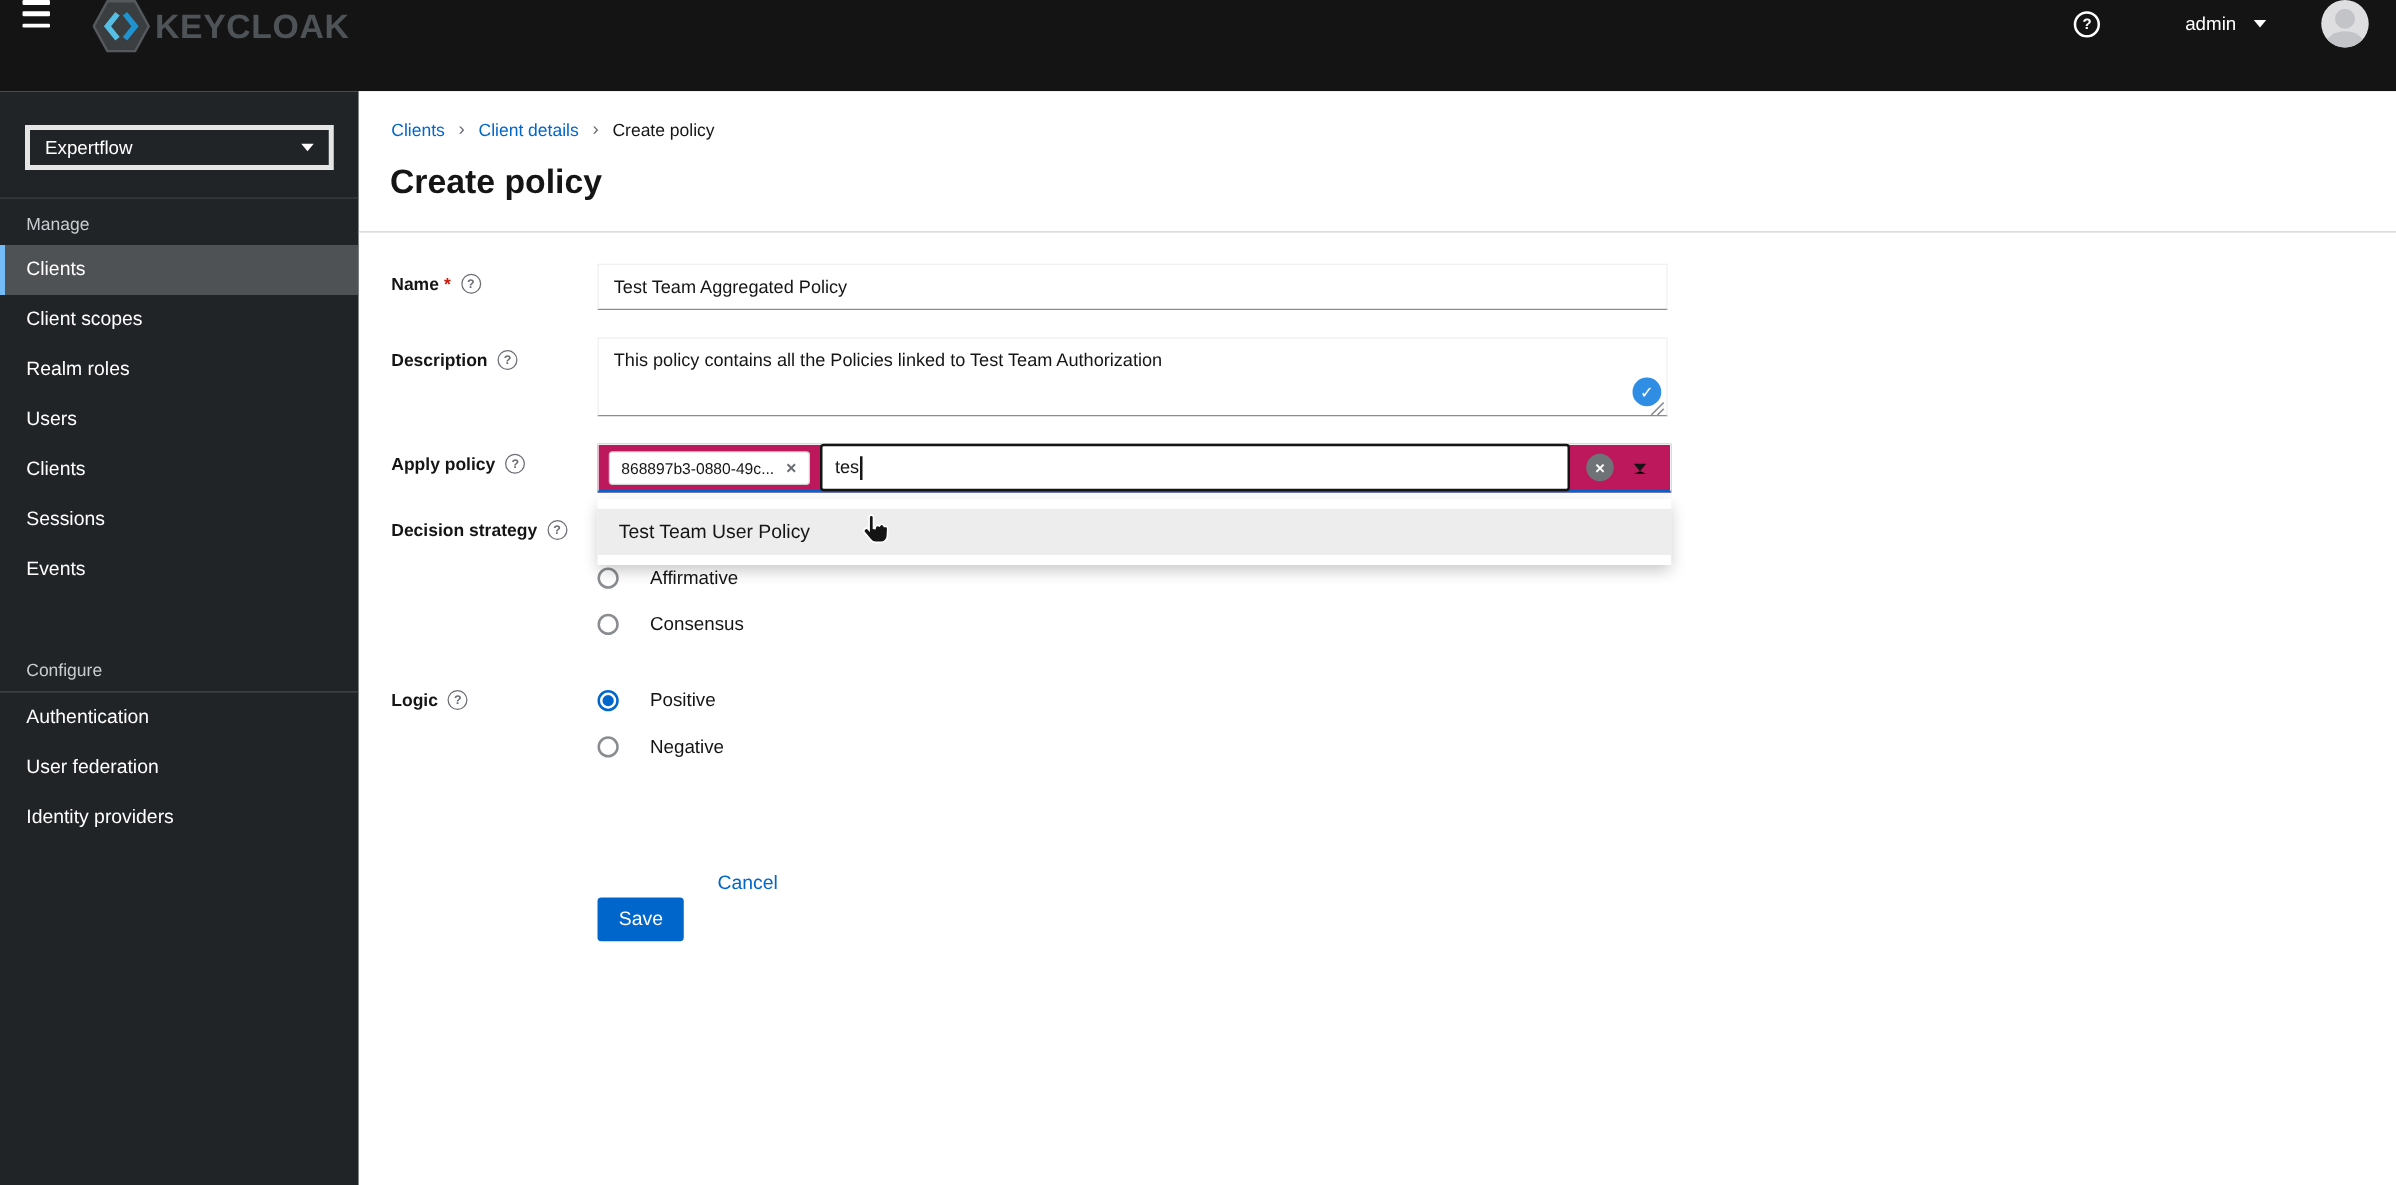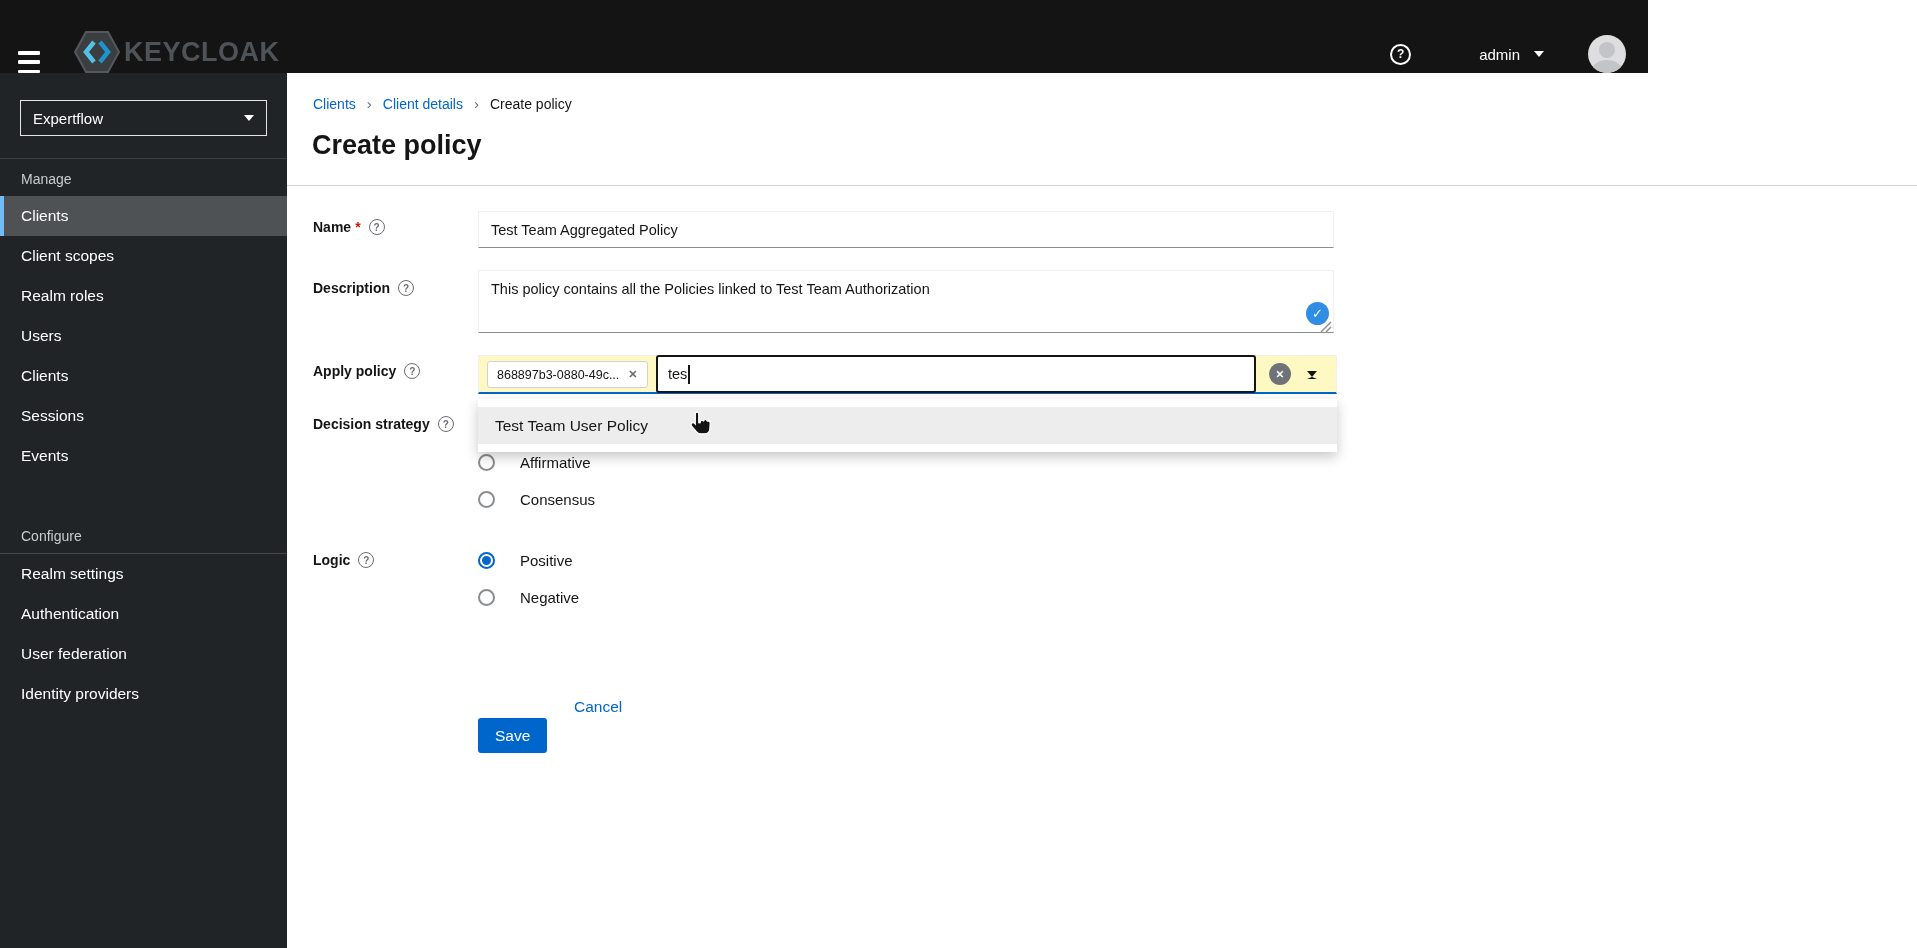--- a/index.html
+++ b/index.html
@@ -4,22 +4,22 @@
 <style>
   * { box-sizing: border-box; margin: 0; padding: 0; }
   html, body { width: 1917px; height: 948px; }
   body {
     font-family: "Liberation Sans", "DejaVu Sans", sans-serif;
     background: #ffffff; color: #151515; overflow: hidden;
   }
 
   
   .topbar {
-    position: absolute; left: 0; top: 0; width: 1648px; height: 73px;
-    background: #141414; display: flex; align-items: flex-end;
+    position: absolute; left: 0; top: 0; width: 1917px; height: 73px;
+    background: #141414; display: flex; align-items: flex-start;
   }
   .hamburger { width: 28px; height: 22px; margin-left: 18px; background: none; border: none;
     display: flex; flex-direction: column; justify-content: space-between; cursor: pointer; }
   .hamburger span { display: block; width: 22px; height: 3.5px; background: #fff; border-radius: 1px; }
   .brand { display: flex; align-items: center; margin-left: 28px; }
   .brand-text { color: #4e5358; font-size: 27px; font-weight: 700; letter-spacing: 0.5px; margin-left: 4px; }
   .topbar-right { margin-left: auto; display: flex; align-items: center; }
   .help-circle {
     width: 21px; height: 21px; border: 2px solid #fff; border-radius: 50%;
     color: #fff; font-size: 12px; font-weight: 700; display: flex; align-items: center; justify-content: center;
@@ -33,21 +33,21 @@
   .avatar .head { position: absolute; left: 11px; top: 7px; width: 16px; height: 16px; border-radius: 50%; background: #c2c4c7; }
   .avatar .body { position: absolute; left: 4px; top: 25px; width: 30px; height: 20px; border-radius: 50%; background: #c2c4c7; }
 
   
   .sidebar {
     position: absolute; left: 0; top: 73px; width: 287px; height: 875px;
     background: #212427;
   }
   .realm-section { padding: 27px 20px 22px 20px; border-bottom: 1px solid #3c3f42; }
   .realm-box {
-    height: 36px; border: 1px solid #e5e5e5; display: flex; align-items: center;
+    height: 36px; border: 4px solid #e5e5e5; display: flex; align-items: center;
     padding: 0 12px; color: #fff; font-size: 15px; cursor: pointer; background: none; width: 100%;
   }
   .realm-box .caret-down-white { margin-left: auto; }
   .nav-group { padding-top: 12px; }
   .nav-group.second { margin-top: 40px; }
   .nav-title { color: #c9ccd0; font-size: 14px; padding: 0 0 9px 21px; }
   .nav-group.second .nav-title { border-bottom: 1px solid #47494c; }
   .nav-item {
     display: block; height: 40px; line-height: 40px; padding-left: 21px;
     color: #ffffff; font-size: 15.5px; text-decoration: none; cursor: pointer;
@@ -85,21 +85,21 @@
   .check-badge {
     position: absolute; left: 1019px; top: 116px; width: 23px; height: 23px; border-radius: 50%;
     background: #2f8de4; color: #fff; font-size: 13px; font-weight: 700;
     display: flex; align-items: center; justify-content: center; z-index: 3;
   }
   .resize-handle { position: absolute; left: 1032px; top: 135px; z-index: 3; }
 
   
   .ms-wrap {
     position: absolute; left: 191px; top: 169px; width: 859px; height: 39px;
-    border: 1px solid #f0f0f0; border-bottom: 2px solid #0066cc; background: #fef9c3;
+    border: 1px solid #f0f0f0; border-bottom: 2px solid #0066cc; background: #be185d;
   }
   .chip {
     position: absolute; left: 8px; top: 5px; height: 27px; display: inline-flex; align-items: center;
     border: 1px solid #d2d2d2; border-radius: 3px; padding: 0 9px; font-size: 12.5px; color: #151515; background: #fff;
   }
   .chip .chip-x { margin-left: 9px; color: #6a6e73; font-size: 11px; font-weight: 700; cursor: pointer; background: none; border: none; }
   .ms-input {
     position: absolute; left: 177px; top: -1px; width: 600px; height: 38px;
     border: 2.5px solid #151515; border-radius: 3px; background: #fff;
     display: flex; align-items: center; padding: 0 10px; font-size: 14.5px; color: #151515; cursor: text;
@@ -182,21 +182,20 @@
       <a class="nav-item selected">Clients</a>
       <a class="nav-item">Client scopes</a>
       <a class="nav-item">Realm roles</a>
       <a class="nav-item">Users</a>
       <a class="nav-item">Clients</a>
       <a class="nav-item">Sessions</a>
       <a class="nav-item">Events</a>
     </div>
     <div class="nav-group second">
       <div class="nav-title">Configure</div>
-      <a class="nav-item">Realm settings</a>
       <a class="nav-item">Authentication</a>
       <a class="nav-item">User federation</a>
       <a class="nav-item">Identity providers</a>
     </div>
   </nav>
 </aside>
 
 <main class="main">
   <div class="page-head">
     <div class="breadcrumb">

